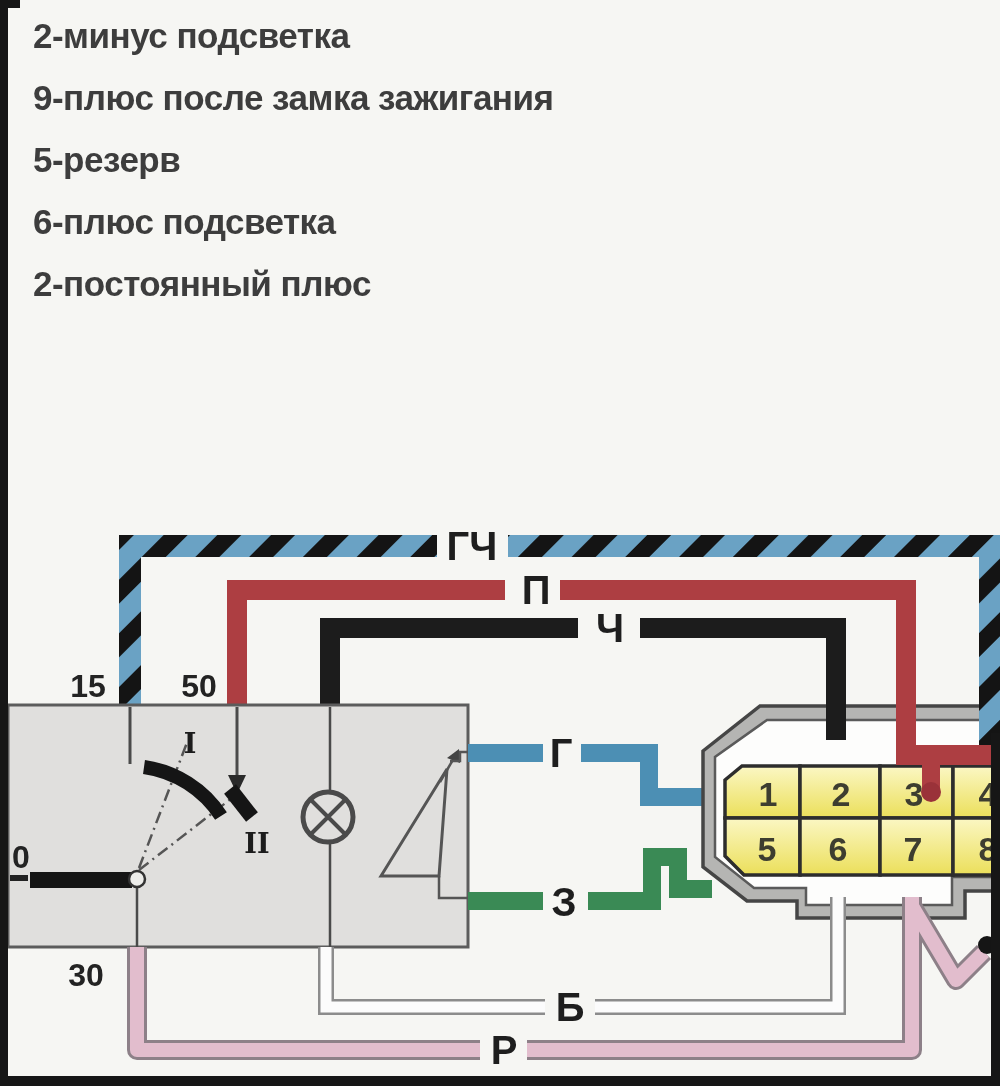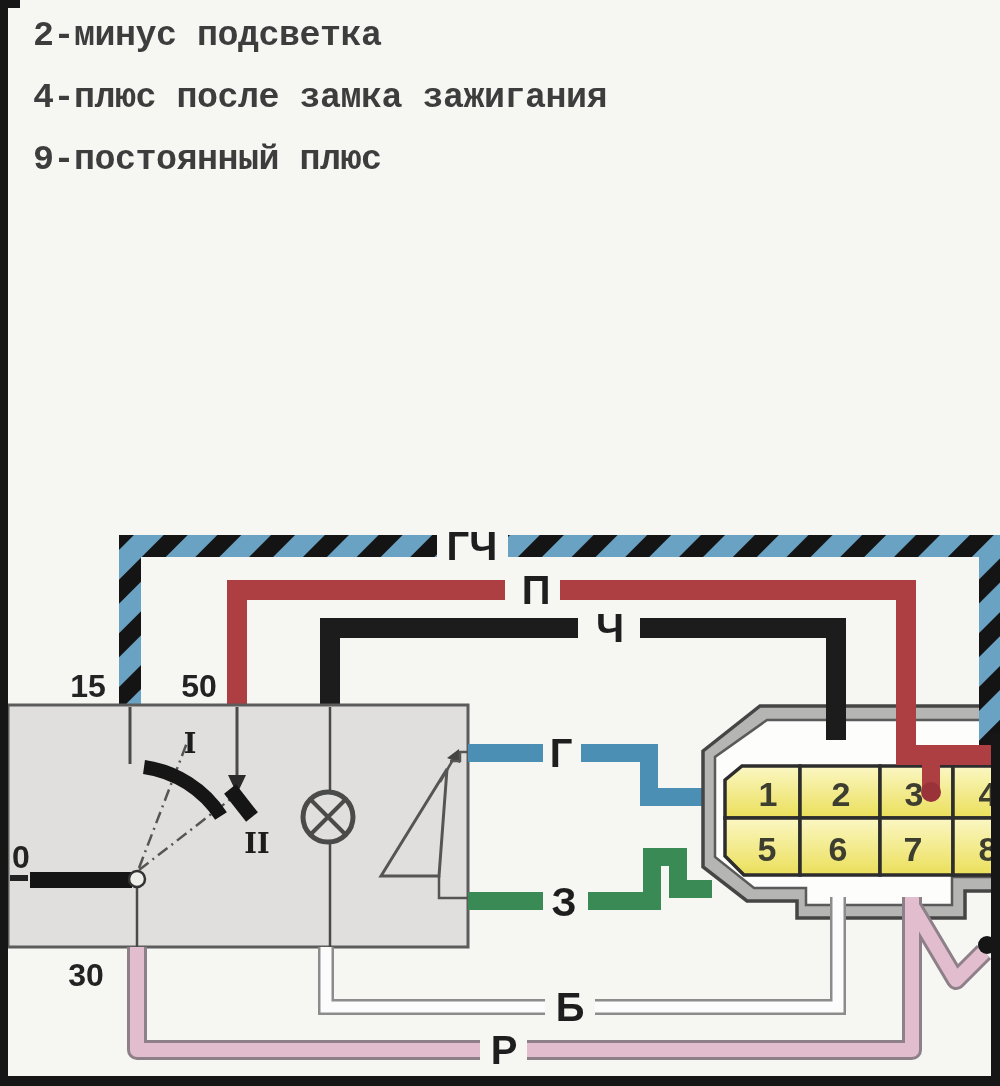--- a/index.html
+++ b/index.html
@@ -7,21 +7,21 @@
     width:1000px;height:1086px;position:relative;overflow:hidden;
     background:#f6f6f3;
     font-family:"Liberation Sans","DejaVu Sans",sans-serif;
   }
   .legend{
     position:absolute;left:33px;top:5px;z-index:2;
   }
   .legend-line{
     height:62px;line-height:62px;
     font-size:35px;font-weight:bold;color:#3d3d3d;
-    letter-spacing:-0.5px;white-space:nowrap;font-family:Liberation Mono, monospace;
+    letter-spacing:-0.5px;white-space:nowrap;
   }
   svg{position:absolute;left:0;top:0;z-index:1;}
   .wire-label{
     font-family:"Liberation Sans","DejaVu Sans",sans-serif;
     font-weight:bold;font-size:40px;fill:#1e1e1e;
   }
   .term-label{
     font-family:"Liberation Sans","DejaVu Sans",sans-serif;
     font-weight:bold;font-size:32px;fill:#232323;
   }
@@ -32,22 +32,24 @@
   .pin-label{
     font-family:"Liberation Sans","DejaVu Sans",sans-serif;
     font-weight:bold;font-size:34px;fill:#3d3d30;
   }
 </style>
 </head>
 <body>
 
 <div class="legend">
   <div class="legend-line">2-минус подсветка</div>
-  <div class="legend-line">4-плюс после замка зажигания</div>
-  <div class="legend-line">9-постоянный плюс</div>
+  <div class="legend-line">9-плюс после замка зажигания</div>
+  <div class="legend-line">5-резерв</div>
+  <div class="legend-line">6-плюс подсветка</div>
+  <div class="legend-line">2-постоянный плюс</div>
 </div>
 
 <svg width="1000" height="1086" viewBox="0 0 1000 1086">
   <defs>
     <pattern id="stripeBlueBlack" width="38" height="38" patternUnits="userSpaceOnUse" patternTransform="rotate(45)">
       <rect x="0" y="0" width="38" height="38" fill="#6aa2c4"></rect>
       <rect x="0" y="0" width="17" height="38" fill="#141414"></rect>
     </pattern>
     <linearGradient id="cellGrad" x1="0" y1="0" x2="0" y2="1">
       <stop offset="0" stop-color="#fbf7c4"></stop>

